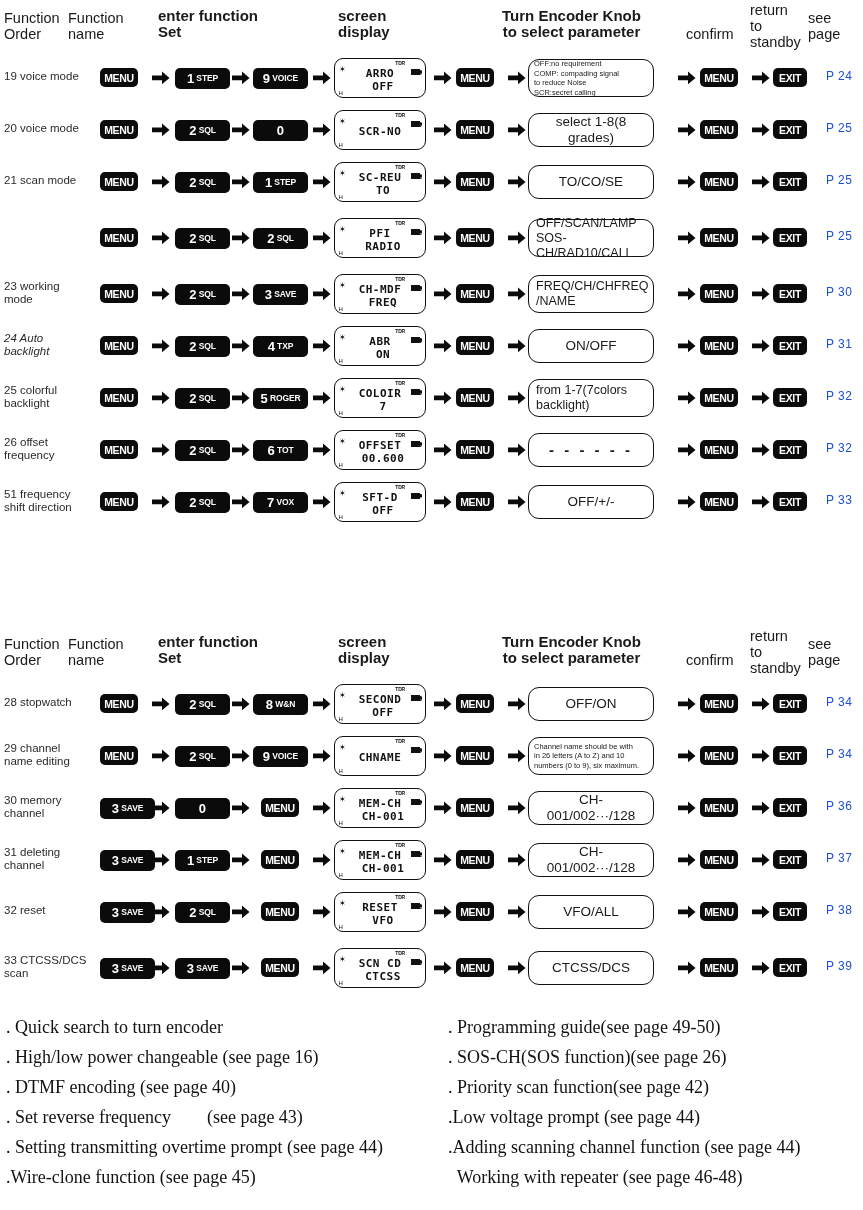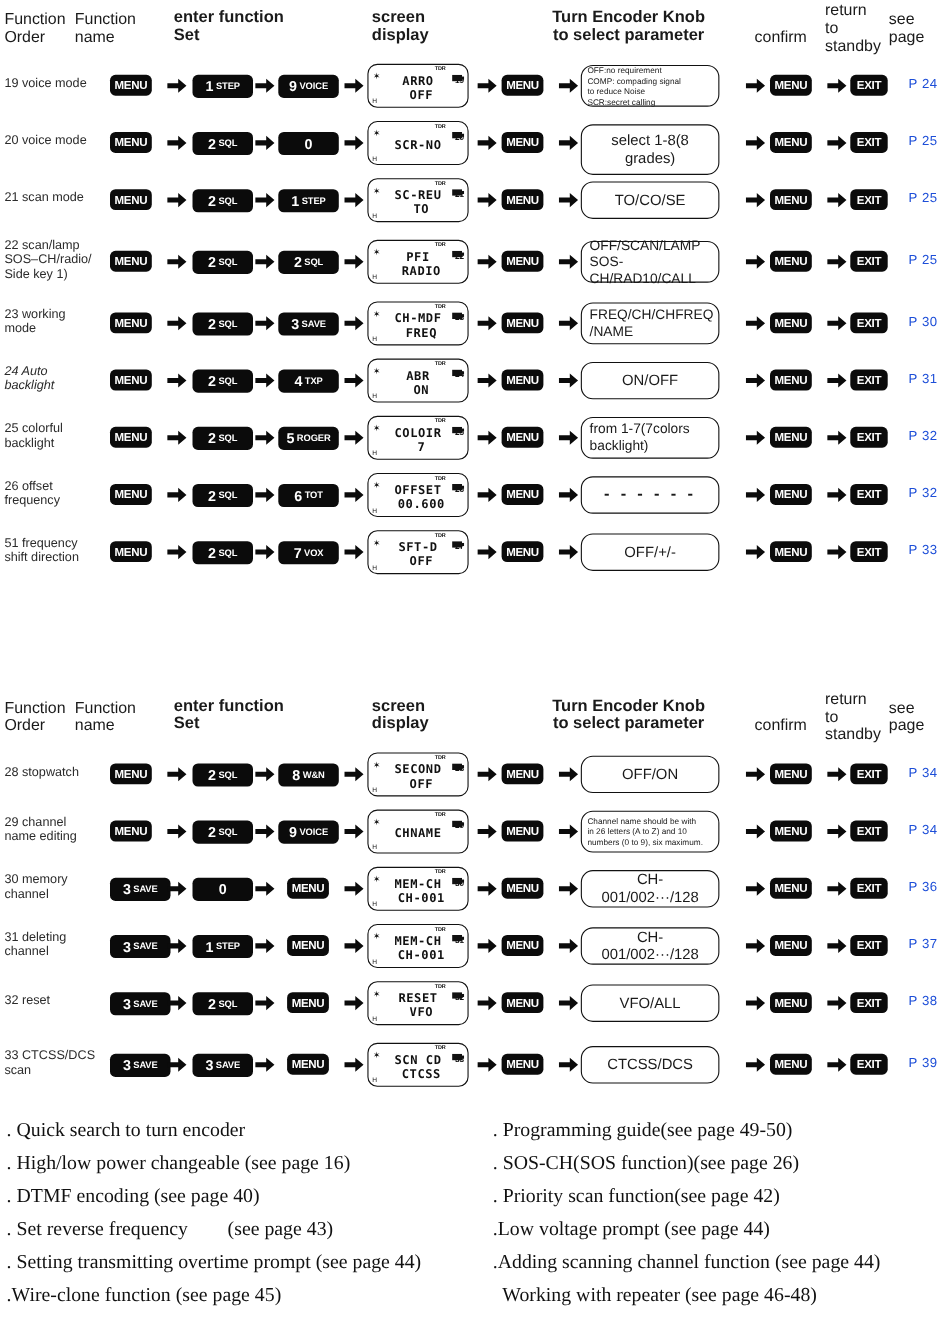--- a/index.html
+++ b/index.html
@@ -218,21 +218,21 @@
         </svg>
       </div>
       <div class="key menu" style="left: 456px; top: 16px; width: 38px; height: 19px;">
         <span>MENU</span>
       </div>
       <div class="arrow" style="left: 508px; top: 19px;">
         <svg width="18" height="14" viewBox="0 0 18 14">
           <path d="M0 4.6 L10 4.6 L10 0.5 L17.5 6.9 L10 13.3 L10 9.2 L0 9.2 Z" fill="#0b0b0b"></path>
         </svg>
       </div>
-      <div class="pbox" style="left: 528px; top: 9px; width: 126px; height: 46px;">
+      <div class="pbox" style="left: 528px; top: 9px; width: 126px; height: 34px;">
         <div style="white-space: pre-line; width: 100%;">select 1-8(8 grades)</div>
       </div>
       <div class="arrow" style="left: 678px; top: 19px;">
         <svg width="18" height="14" viewBox="0 0 18 14">
           <path d="M0 4.6 L10 4.6 L10 0.5 L17.5 6.9 L10 13.3 L10 9.2 L0 9.2 Z" fill="#0b0b0b"></path>
         </svg>
       </div>
       <div class="key menu" style="left: 700px; top: 16px; width: 38px; height: 19px;">
         <span>MENU</span>
       </div>
@@ -314,23 +314,20 @@
         <svg width="18" height="14" viewBox="0 0 18 14">
           <path d="M0 4.6 L10 4.6 L10 0.5 L17.5 6.9 L10 13.3 L10 9.2 L0 9.2 Z" fill="#0b0b0b"></path>
         </svg>
       </div>
       <div class="key exit" style="left: 773px; top: 16px; width: 34px; height: 19px;">
         <span>EXIT</span>
       </div>
       <div class="page" style="left: 826px; top: 17px;">P 25</div>
     </div>
     <div class="row" style="top: 208px; height: 60px; position: absolute; left: 0px;">
-      <div class="fname" style="white-space: pre-line; top: 8.75px;">22 scan/lamp
-SOS–CH/radio/
-Side key 1)</div>
       <div class="key menu" style="left: 100px; top: 20px; width: 38px; height: 19px;">
         <span>MENU</span>
       </div>
       <div class="arrow" style="left: 152px; top: 23px;">
         <svg width="18" height="14" viewBox="0 0 18 14">
           <path d="M0 4.6 L10 4.6 L10 0.5 L17.5 6.9 L10 13.3 L10 9.2 L0 9.2 Z" fill="#0b0b0b"></path>
         </svg>
       </div>
       <div class="key" style="left: 175px; top: 20px; width: 55px; height: 21px;">
         <span class="num">2</span>

